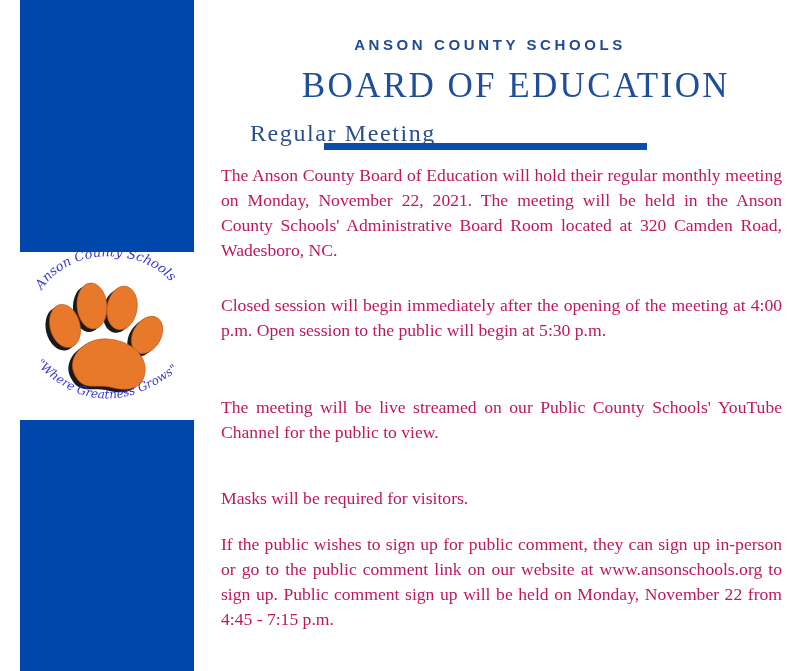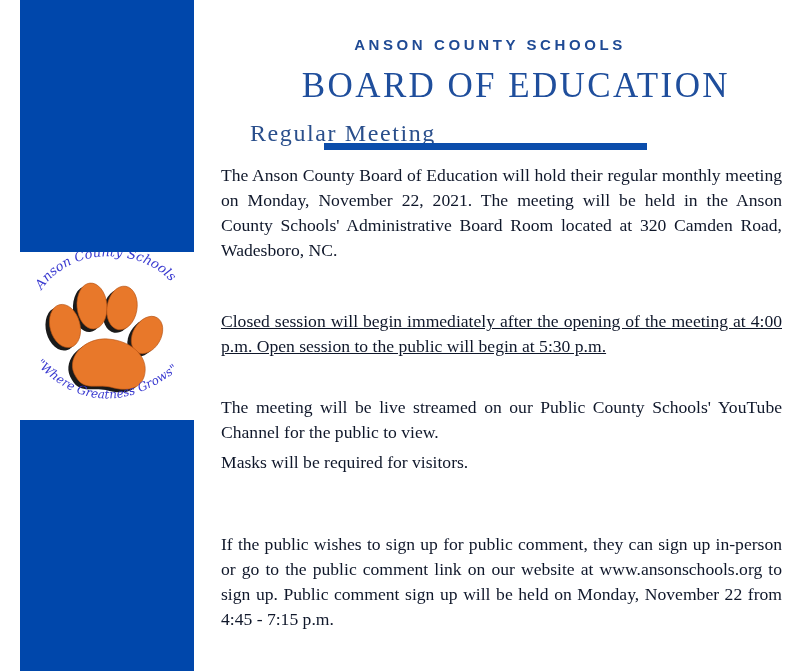--- a/index.html
+++ b/index.html
@@ -30,27 +30,27 @@
   .subtitle {
     position: absolute; left: 250px; width: 480px; top: 108px; 
     font-size: 24px; letter-spacing: 1.6px; color: #2a4f8c; margin-top: 12px;
   }
   .rule {
     position: absolute; left: 324px; top: 143px; width: 323px; height: 7px;
     background: #0b4dab;
   }
   .para {
     position: absolute; left: 221px; width: 561px;
-    font-size: 17.6px; line-height: 25px; color: #0f172a;
+    font-size: 17.6px; line-height: 25px; color: #be185d;
     text-align: justify; text-align-last: left;
   }
   .p1 { top: 163px; }
-  .p2 { top: 309px; text-decoration: underline; }
+  .p2 { top: 293px; }
   .p3 { top: 395px; }
-  .p4 { top: 450px; font-family: Liberation Serif, serif; }
+  .p4 { top: 486px; font-family: Liberation Serif, serif; }
   .p5 { top: 532px; }
 </style>
 </head>
 <body>
 
 <div class="stripe top"></div>
 
 <div class="logo">
   <svg width="174" height="168" viewBox="0 0 174 168">
     <defs>

